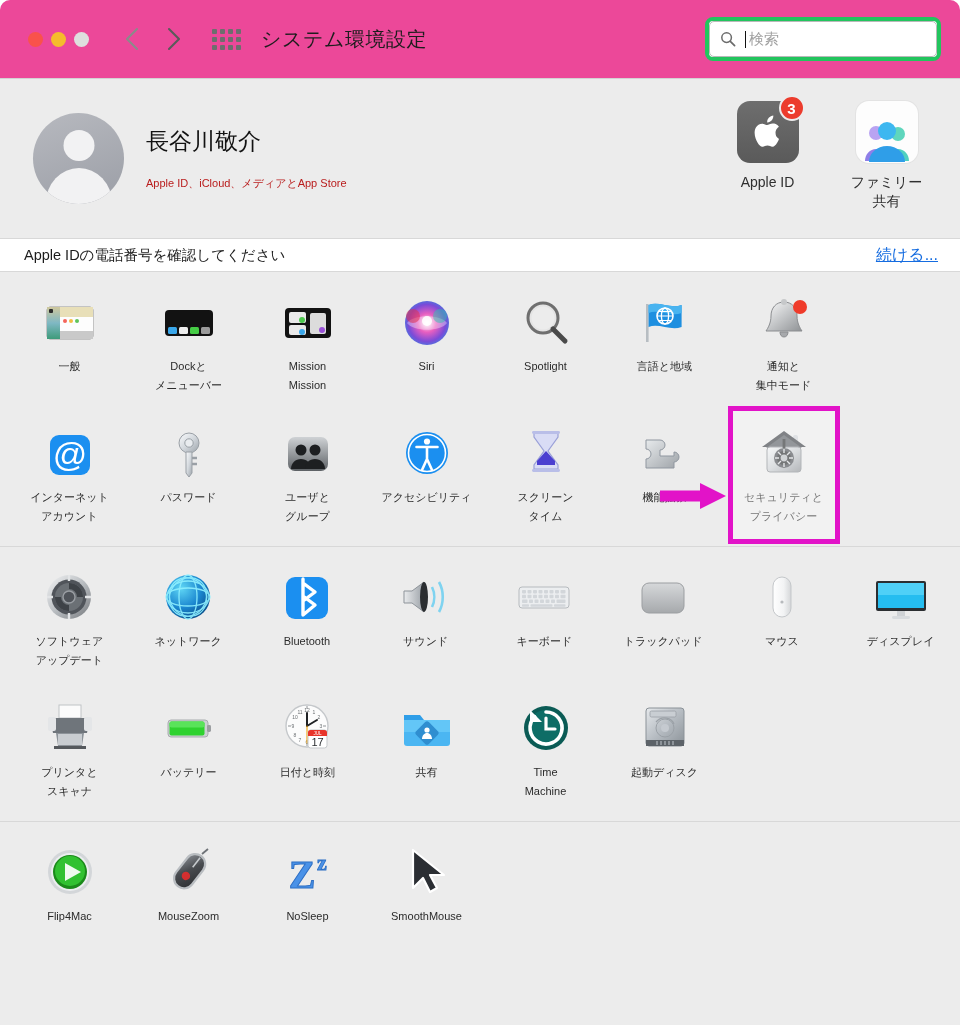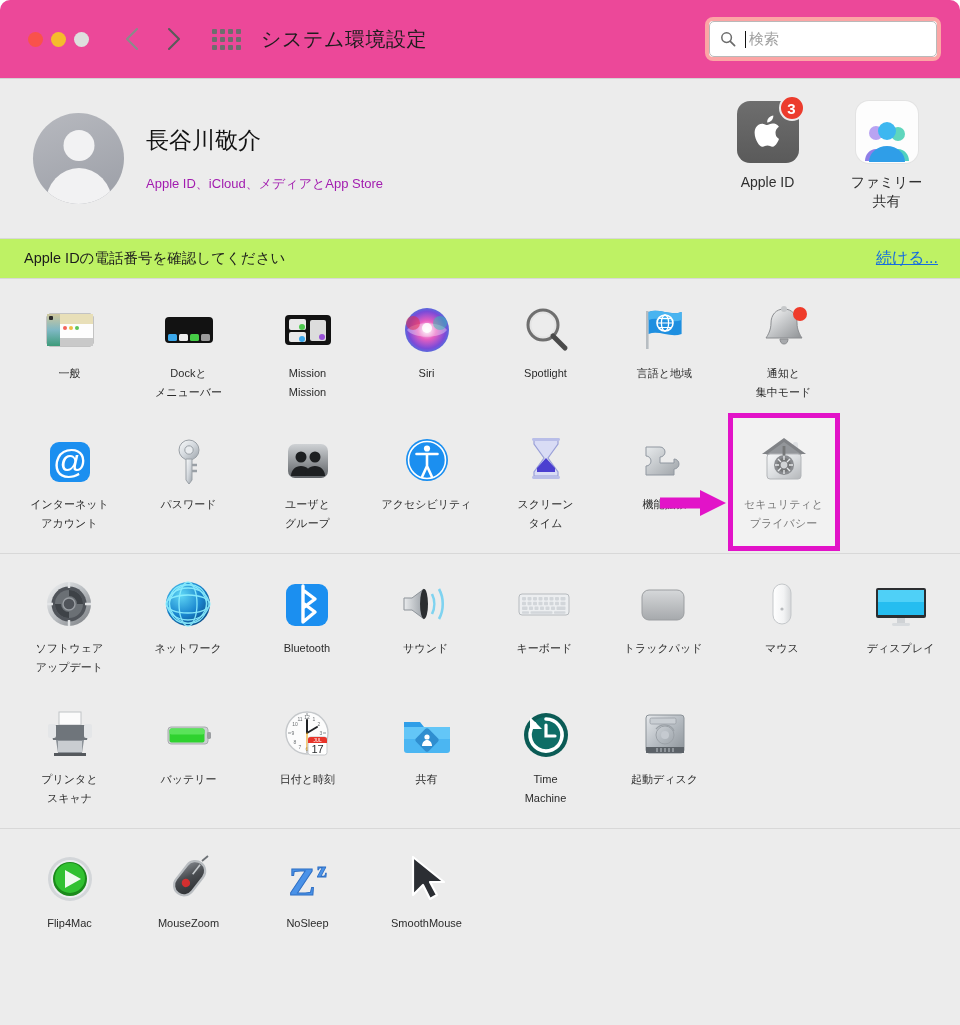--- a/index.html
+++ b/index.html
@@ -49,21 +49,21 @@
     color: #1d1d1d;
     letter-spacing: 0.5px;
     white-space: nowrap;
   }
 
   .search-wrap {
     position: absolute;
     right: 19px; top: 17px;
     width: 236px; height: 44px;
     border-radius: 8px;
-    border: 4px solid #fca5a5;
+    border: 4px solid #22c55e;
     background: #ffffff;
     display: flex; align-items: center;
   }
   .search-inner {
     position: absolute;
     left: 0; top: 0; right: 0; bottom: 0;
     border: 1px solid #b9b9b9;
     border-radius: 5px;
     display: flex; align-items: center;
     background: #fff;
@@ -99,21 +99,21 @@
     background: #f2f2f3;
   }
   .avatar .body {
     position: absolute; left: 50%; top: 55px;
     transform: translateX(-50%);
     width: 66px; height: 50px; border-radius: 50% 50% 0 0 / 70% 70% 0 0;
     background: #f2f2f3;
   }
   .acct-text { margin-left: 22px; }
   .acct-name { font-size: 23px; color: #121212; margin-bottom: 19px; }
-  .acct-sub { font-size: 13px; color: #a21caf; text-align: center; }
+  .acct-sub { font-size: 11px; color: #b91c1c; text-align: center; }
 
   .banner-apps {
     position: absolute; right: 14px; top: 22px;
     display: flex; gap: 0;
   }
   .bapp { width: 119px; text-align: center; }
   .bapp .bicon { position: relative; width: 62px; height: 62px; margin: 0 auto 10px; }
   .bapp .blabel { font-size: 14px; color: #2f2f2f; line-height: 19px; }
 
   .appleid-sq {
@@ -131,22 +131,22 @@
   }
   .family-sq {
     width: 62px; height: 62px; border-radius: 13px;
     background: #fdfdfd;
     box-shadow: 0 0 0 1px #e3e3e3;
     display: flex; align-items: flex-end; justify-content: center;
   }
 
   
   .notice {
-    height: 41px;
-    background: #bef264;
+    height: 34px;
+    background: #ffffff;
     border-top: 1px solid #d8d8d8;
     border-bottom: 1px solid #d8d8d8;
     display: flex; align-items: center;
   }
   .notice-text { margin-left: 24px; font-size: 14.5px; color: #1c1c1c; }
   .notice-link { margin-left: auto; margin-right: 22px; font-size: 16px; color: #156ce0; text-align: center; }
 
   
   .section { padding: 16px 0 10px; border-bottom: 1px solid #d8d8d8; }
   .section.last { border-bottom: none; }

